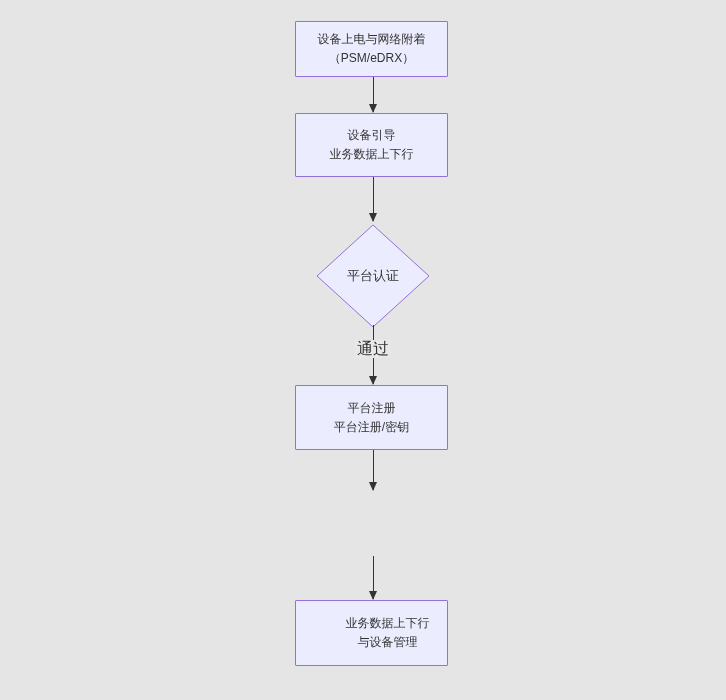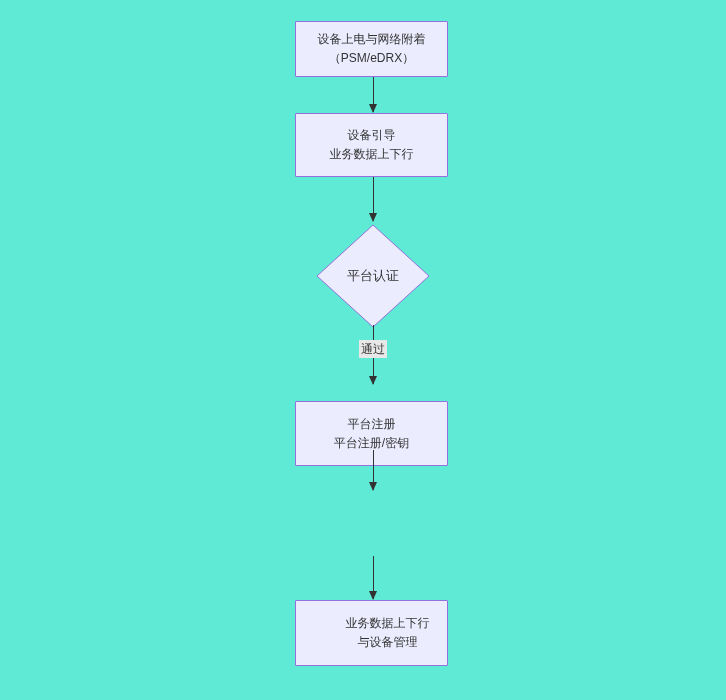--- a/index.html
+++ b/index.html
@@ -5,21 +5,21 @@
   html, body {
     margin: 0;
     padding: 0;
     background: #ffffff;
     font-family: "Liberation Sans", "DejaVu Sans", sans-serif;
   }
   .canvas {
     position: relative;
     width: 726px;
     height: 700px;
-    background: #5eead4;
+    background: #e5e5e5;
     overflow: hidden;
   }
   .box {
     position: absolute;
     left: 295px;
     width: 153px;
     box-sizing: border-box;
     background: var(--node-fill, #ECECFF);
     border: 1px solid var(--node-border, #9370DB);
     border-radius: 1px;
@@ -79,21 +79,21 @@
     color: var(--text-color, #333333);
     white-space: nowrap;
   }
   .edge-label {
     position: absolute;
     left: 373px;
     top: 340px;
     transform: translateX(-50%);
     background: var(--label-bg, #e8e8e8);
     color: var(--text-color, #333333);
-    font-size: 12px;
+    font-size: 16px;
     line-height: 18px;
     padding: 0 2px;
     white-space: nowrap;
     z-index: 2;
   }
 </style>
 </head>
 <body>
 
 <div class="canvas">
@@ -124,21 +124,21 @@
     </svg>
     <div class="diamond-label">平台认证</div>
   </div>
 
   <div class="arrow" style="top:325px; height:60px;">
     <div class="line"></div>
     <div class="head"></div>
   </div>
   <div class="edge-label">通过</div>
 
-  <div class="box" style="top:385px; height:65px;margin-top:16px;">
+  <div class="box" style="top:385px; height:65px;">
     <span>平台注册</span>
     <span>平台注册/密钥</span>
   </div>
 
   <div class="arrow" style="top:450px; height:41px;">
     <div class="line"></div>
     <div class="head"></div>
   </div>
 
 

